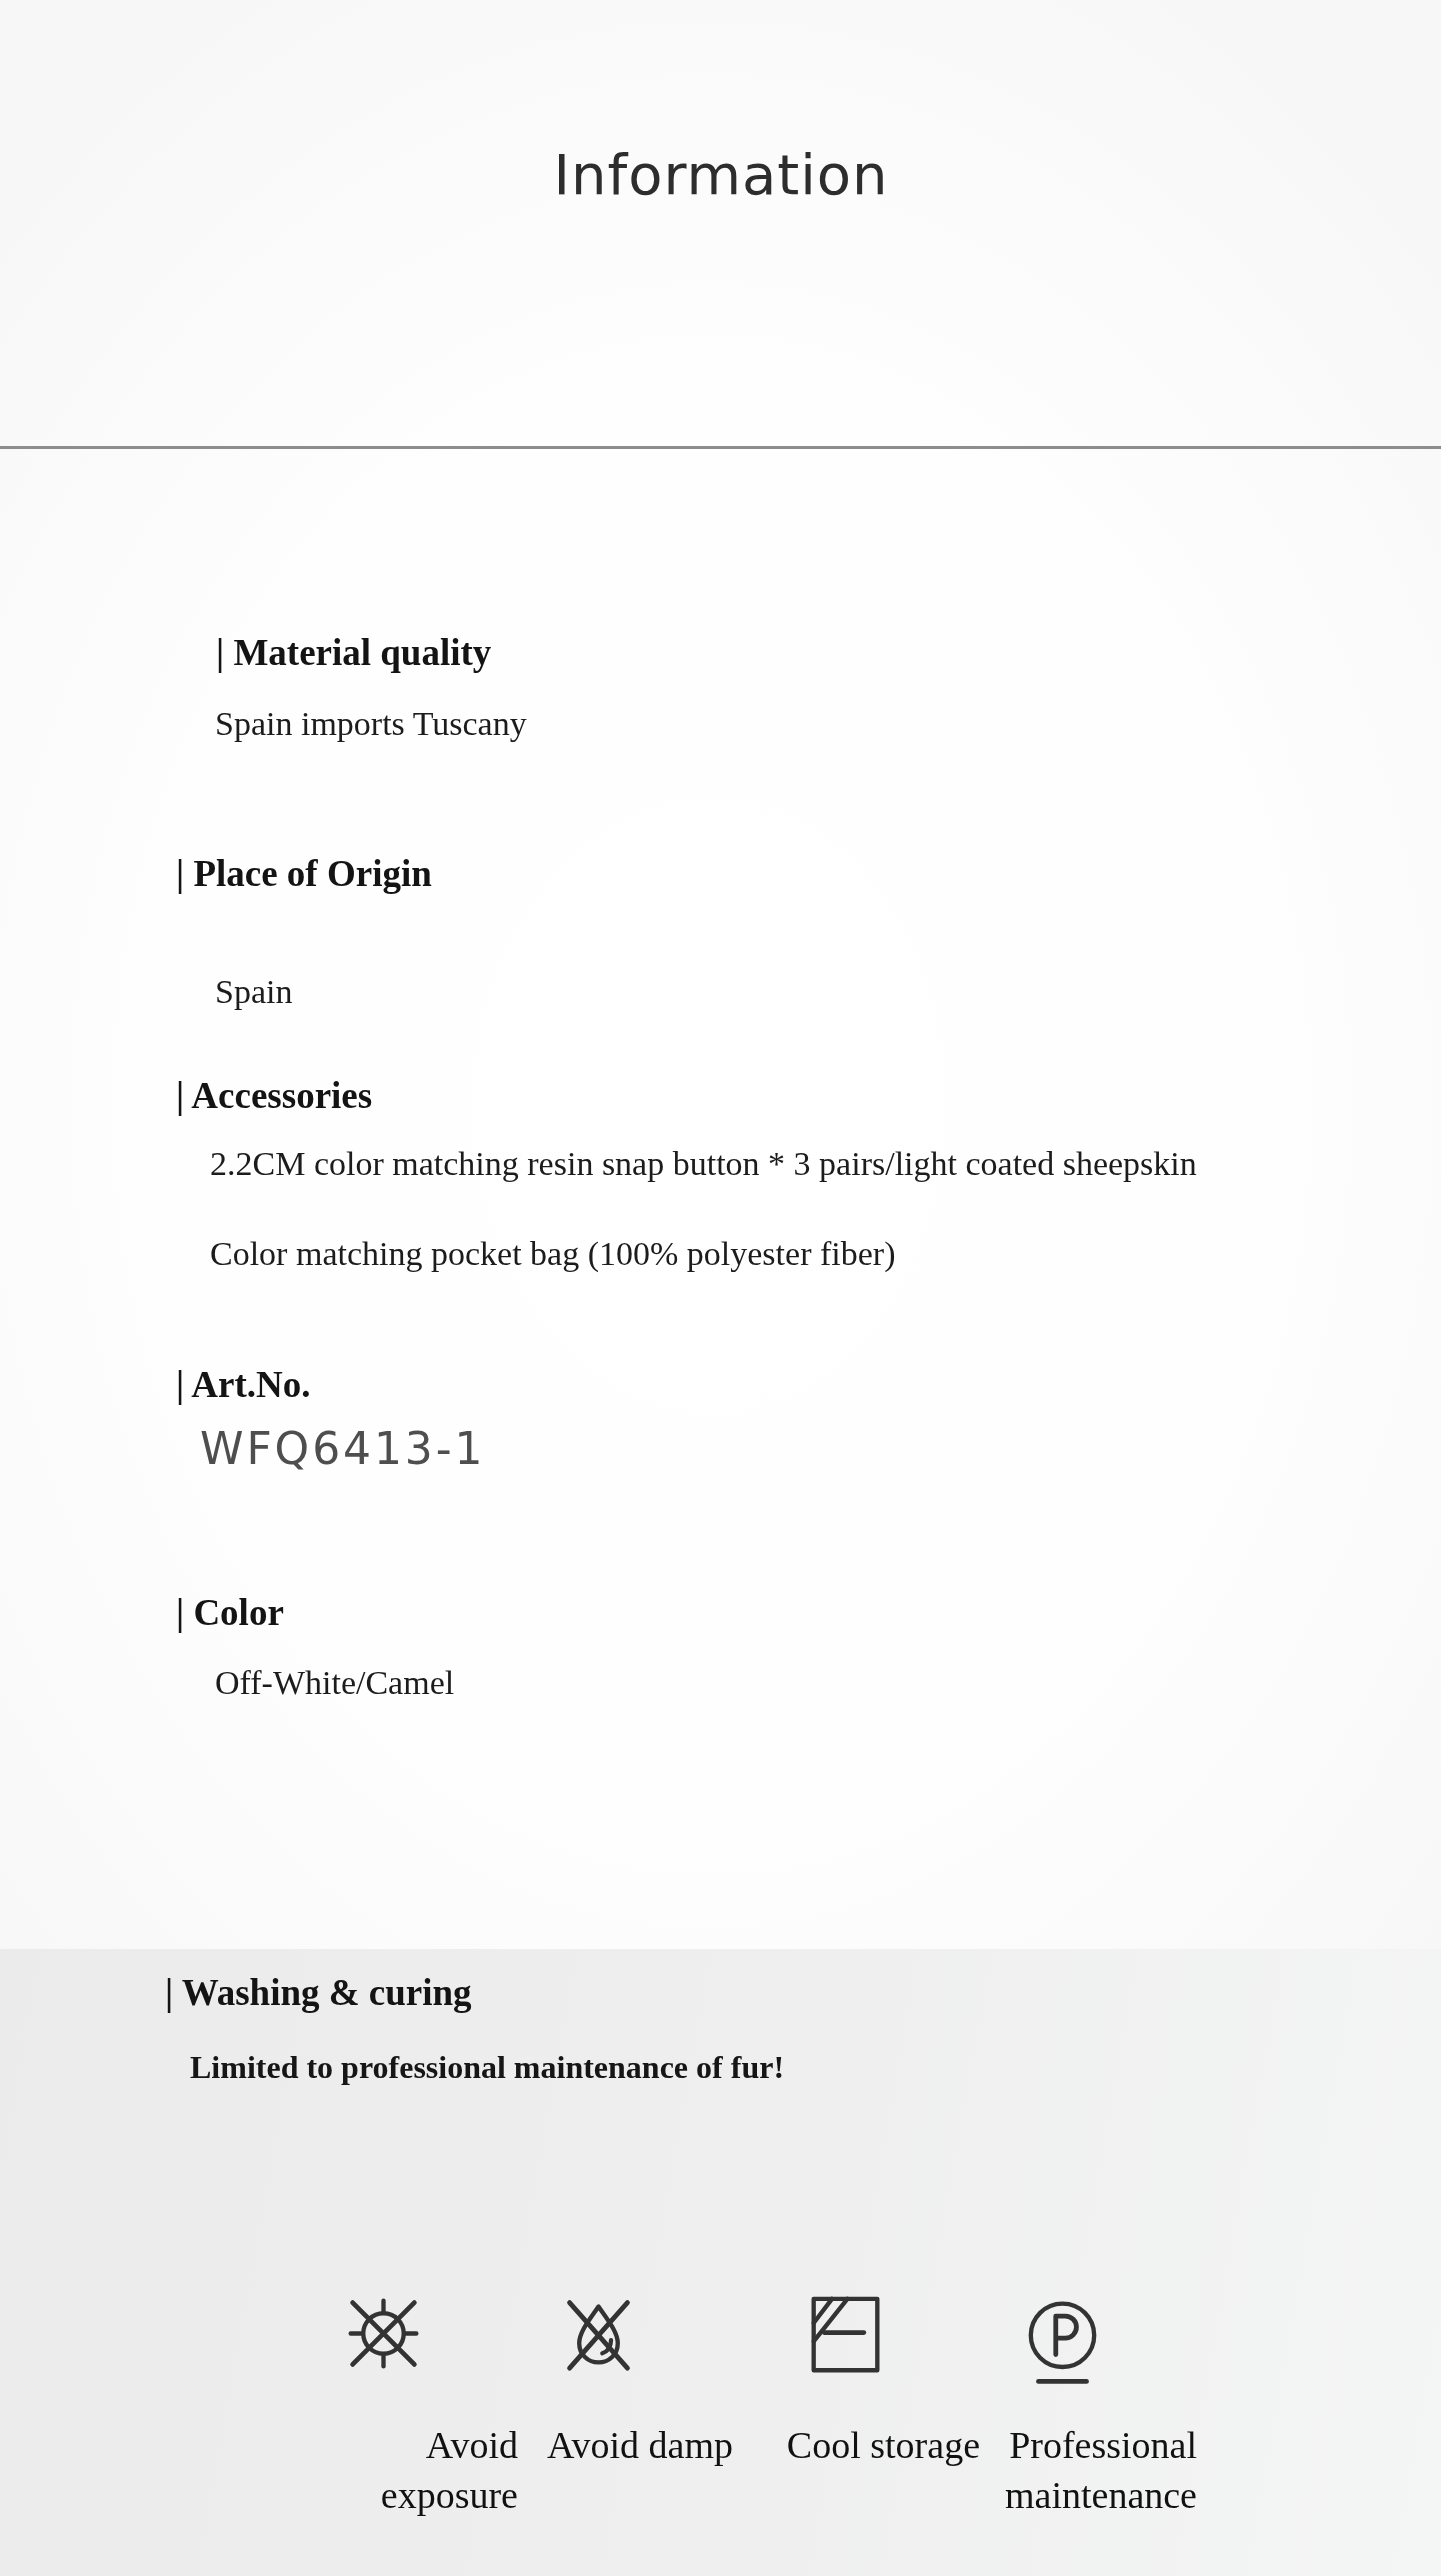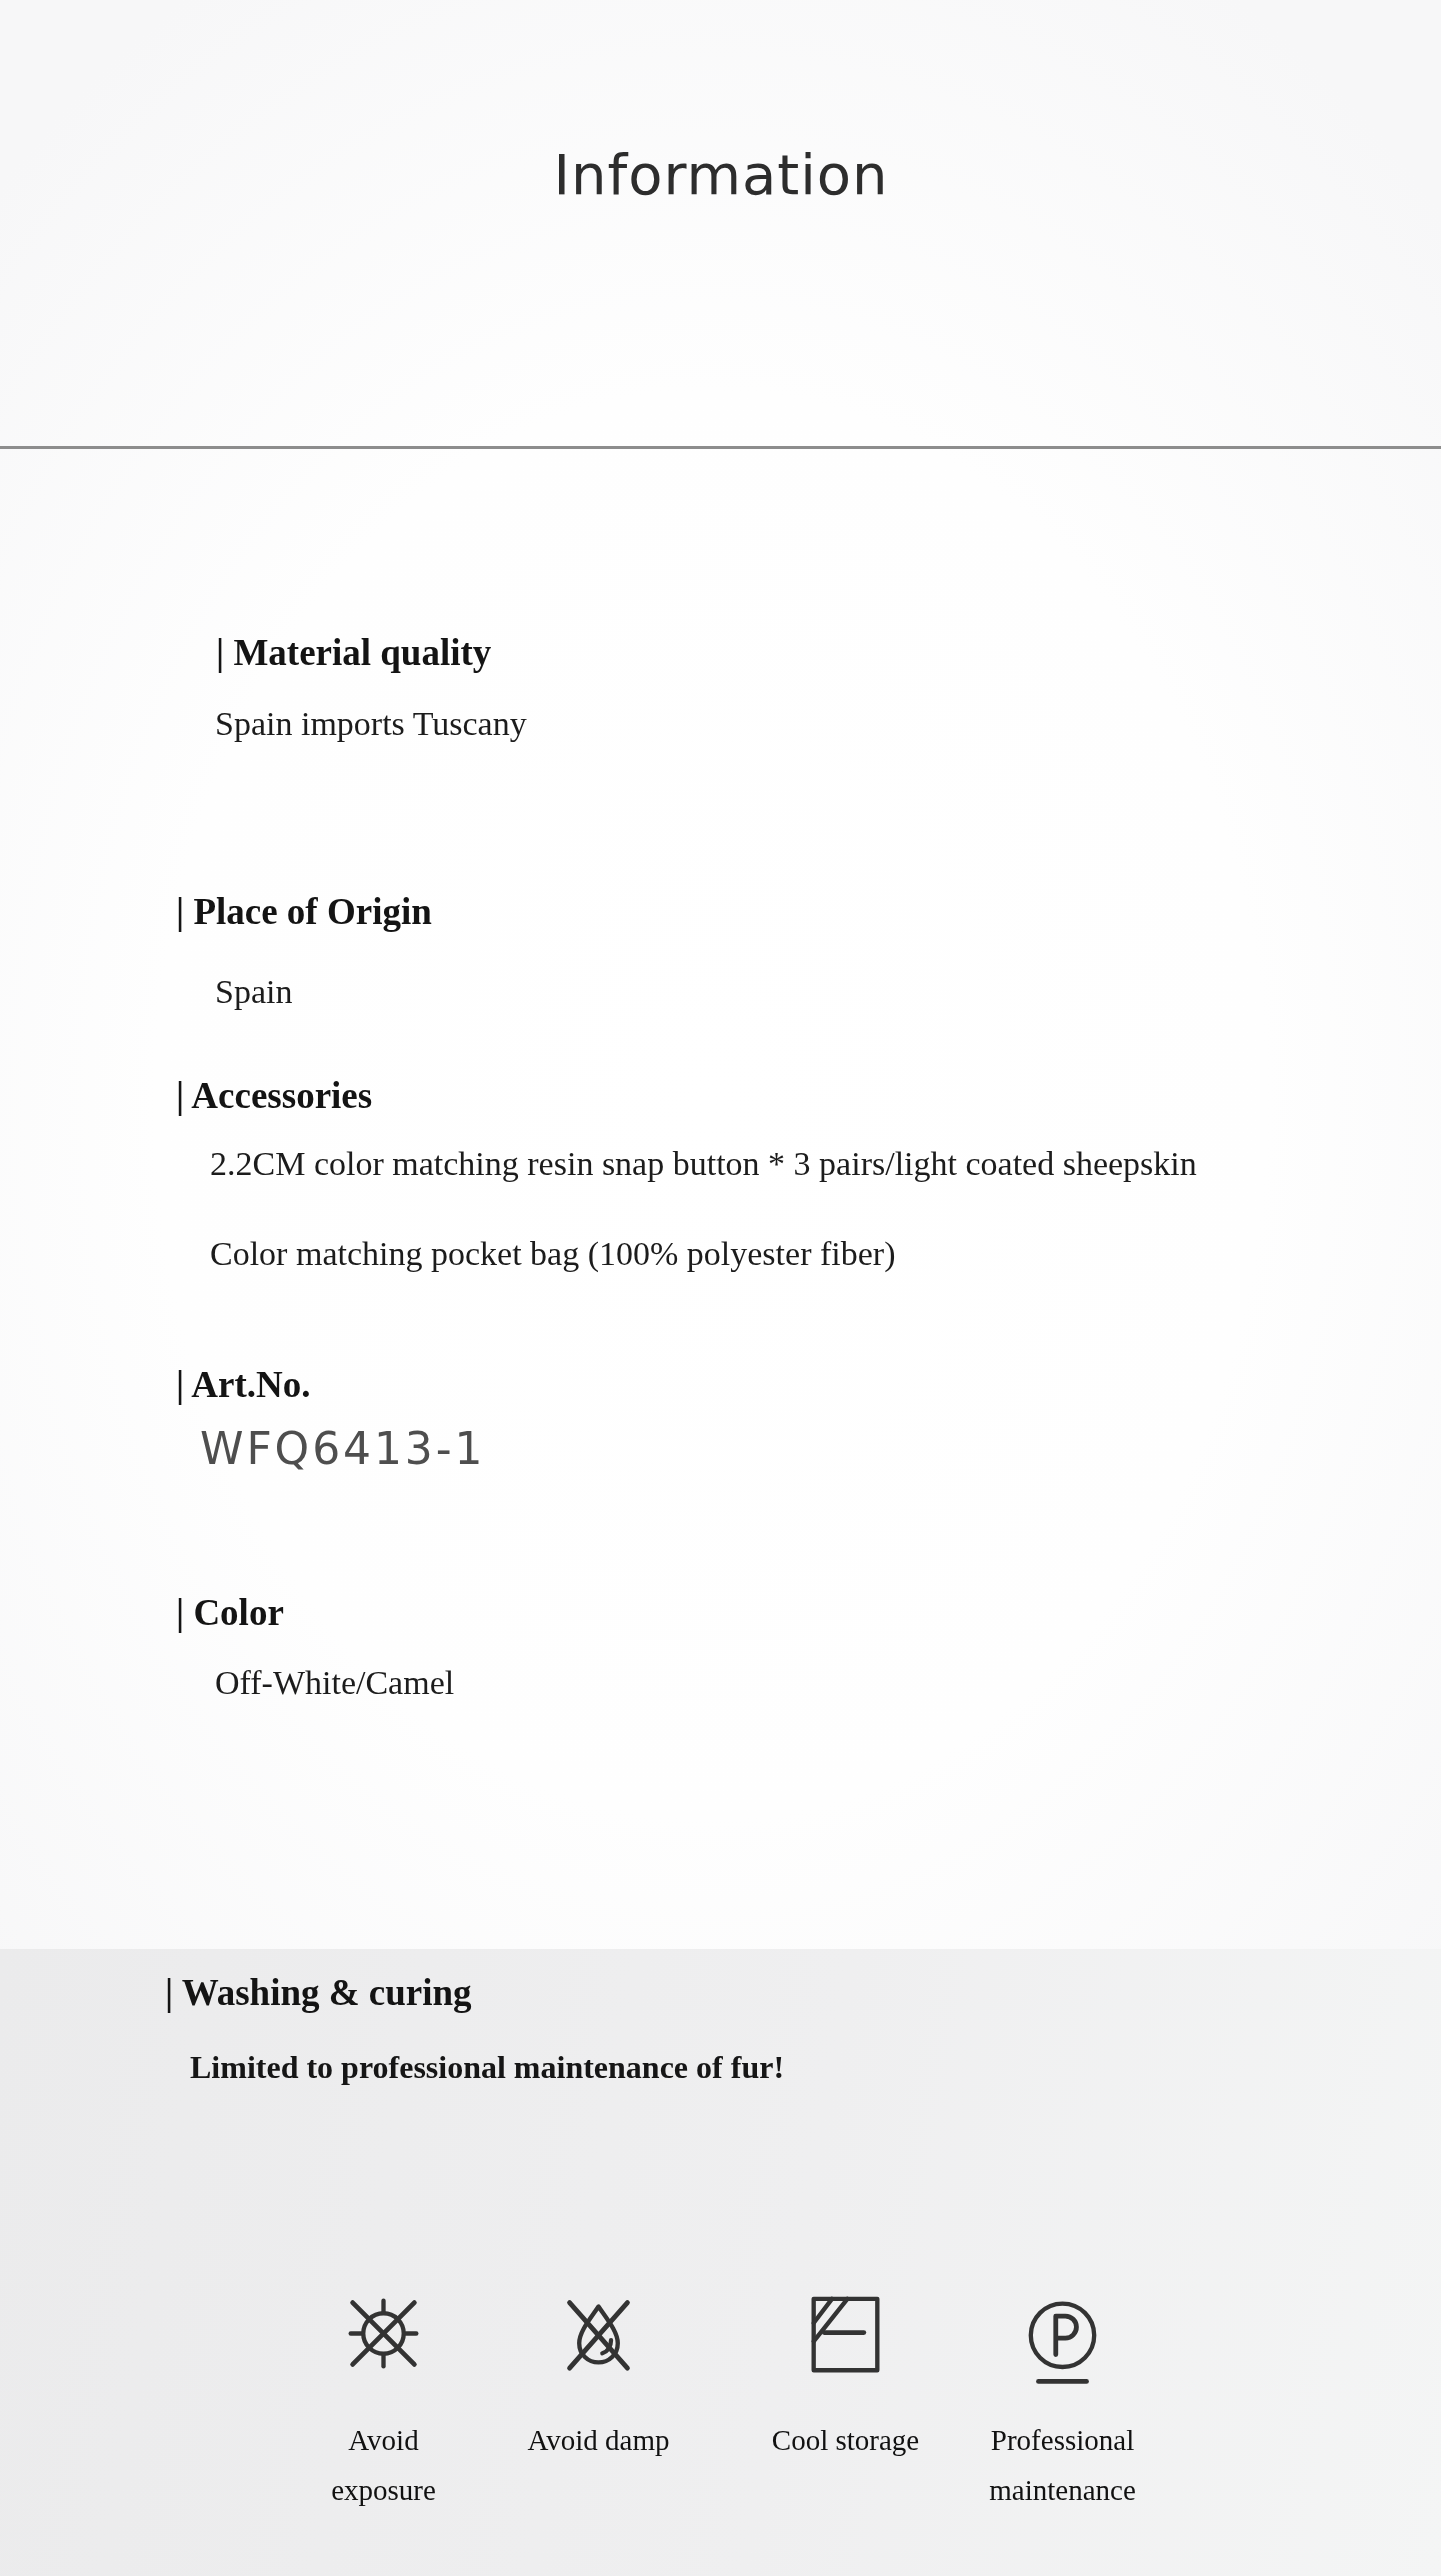--- a/index.html
+++ b/index.html
@@ -43,41 +43,41 @@
     color:#141414; line-height:1; white-space:nowrap;
   }
   .wash-note {
     position:absolute; left:190px; top:102px; font-size:32px; font-weight:700;
     color:#161616; line-height:1; white-space:nowrap;
   }
 
   .care-col { position:absolute; top:344px; width:221px; height:279px; }
   .care-icon-box { position:absolute; top:0; left:0; right:0; display:flex; justify-content:center; }
   .care-l1, .care-l2 {
-    position:absolute; left:-24px; right:-24px; text-align:center;
-    font-size:29px; font-weight:400; color:#111111; line-height:1.2; white-space:nowrap;
+    position:absolute; left:-24px; right:-24px; text-align:right;
+    font-size:38px; font-weight:400; color:#111111; line-height:1.2; white-space:nowrap;
   }
   .care-l1 { top:130px; }
   .care-l2 { top:180px; }
 
   svg.care { stroke:#333333; fill:none; stroke-width:4.5; stroke-linecap:round; stroke-linejoin:round; }
   svg.care .thick { stroke-width:5; }
 </style>
 </head>
 <body>
 
 <div class="page">
 
   <div class="title">Information</div>
   <div class="divider"></div>
 
   <div class="sec-h" style="top:634px;margin-left:40px;">| Material quality</div>
   <div class="sec-v" style="top:707px;">Spain imports Tuscany</div>
 
-  <div class="sec-h" style="top:893px;">| Place of Origin</div>
+  <div class="sec-h" style="top:855px;">| Place of Origin</div>
   <div class="sec-v" style="top:975px;">Spain</div>
 
   <div class="sec-h" style="top:1077px;">| Accessories</div>
   <div class="sec-v" style="top:1147px; left:210px;">2.2CM color matching resin snap button * 3 pairs/light coated sheepskin</div>
   <div class="sec-v" style="top:1237px; left:210px;">Color matching pocket bag (100% polyester fiber)</div>
 
   <div class="sec-h" style="top:1366px;">| Art.No.</div>
   <div class="artno-value">WFQ6413-1</div>
 
   <div class="sec-h" style="top:1594px;">| Color</div>

